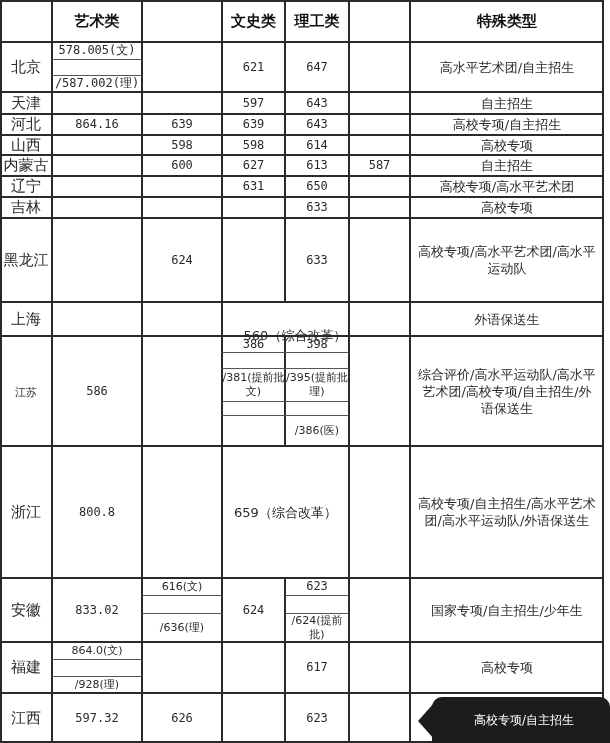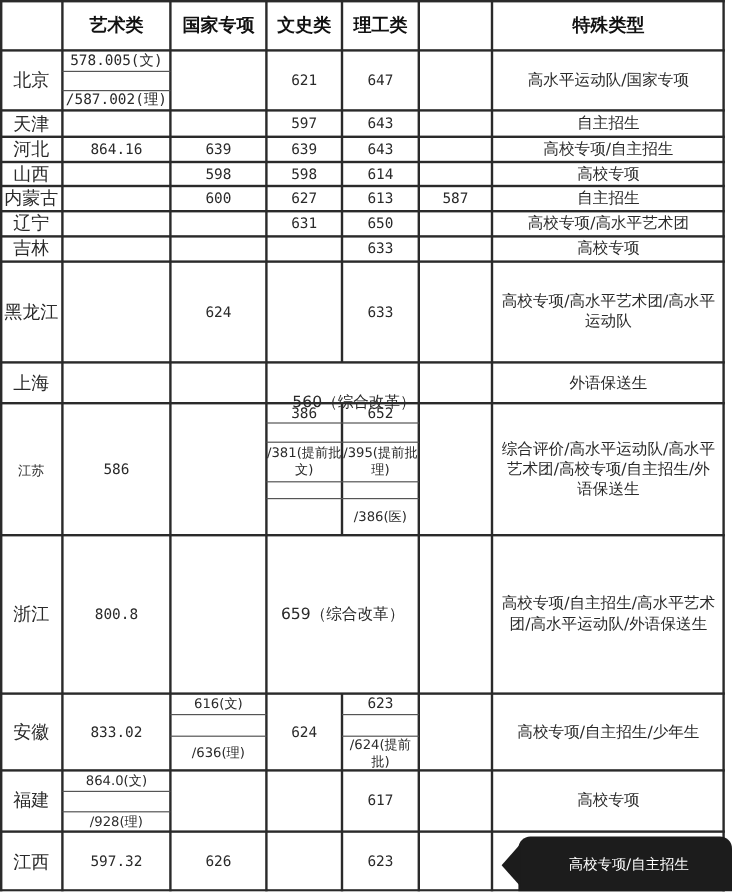--- a/index.html
+++ b/index.html
@@ -25,32 +25,31 @@
          border-bottom: 18px solid transparent; }
   .tipshade { position: absolute; left: 588px; top: 706px; width: 30px; height: 28px;
               background: #c8c8c8; border-radius: 14px; opacity: .7; }
 </style>
 </head>
 <body>
 
 <div class="tbl">
 
   <div class="cell hdr" style="left:52px;top:0;width:90px;height:42px">艺术类</div>
-  <div class="cell hdr" style="left:142px;top:0;width:80px;height:42px">国家专项</div>
   <div class="cell hdr" style="left:222px;top:0;width:63px;height:42px">文史类</div>
   <div class="cell hdr" style="left:285px;top:0;width:64px;height:42px">理工类</div>
   <div class="cell hdr" style="left:410px;top:0;width:194px;height:42px">特殊类型</div>
 
   <div>
     <div class="cell" style="left:0;top:42px;width:52px;height:50px;font-size:15px">北京</div>
     <div class="cell num" style="left:52px;top:42px;width:90px;height:17px">578.005(文)</div>
     <div class="cell num" style="left:52px;top:75px;width:90px;height:17px">/587.002(理)</div>
     <div class="cell num" style="left:222px;top:42px;width:63px;height:50px">621</div>
     <div class="cell num" style="left:285px;top:42px;width:64px;height:50px">647</div>
-    <div class="cell" style="left:410px;top:42px;width:194px;height:50px">高水平运动队/国家专项</div>
+    <div class="cell" style="left:410px;top:42px;width:194px;height:50px">高水平艺术团/自主招生</div>
   </div>
 
   <div>
     <div class="cell" style="left:0;top:92px;width:52px;height:22px;font-size:15px">天津</div>
     <div class="cell num" style="left:222px;top:92px;width:63px;height:22px">597</div>
     <div class="cell num" style="left:285px;top:92px;width:64px;height:22px">643</div>
     <div class="cell" style="left:410px;top:92px;width:194px;height:22px">自主招生</div>
   </div>
 
   <div>
@@ -103,42 +102,42 @@
     <div class="cell" style="left:0;top:302px;width:52px;height:34px;font-size:15px">上海</div>
     <div class="cell" style="left:222px;top:318px;width:146px;height:34px">560（综合改革）</div>
     <div class="cell" style="left:410px;top:302px;width:194px;height:34px">外语保送生</div>
   </div>
 
   <div>
     <div class="cell" style="left:0;top:336px;width:52px;height:112px;font-size:11px">江苏</div>
     <div class="cell num" style="left:52px;top:336px;width:90px;height:110px">586</div>
     <div class="cell num" style="left:222px;top:336px;width:63px;height:17px">386</div>
     <div class="cell small" style="left:222px;top:369px;width:63px;height:32px">/381(提前批文)</div>
-    <div class="cell num" style="left:285px;top:336px;width:64px;height:17px">652</div>
+    <div class="cell num" style="left:285px;top:336px;width:64px;height:17px">398</div>
     <div class="cell small" style="left:285px;top:369px;width:64px;height:32px">/395(提前批理)</div>
     <div class="cell small" style="left:285px;top:416px;width:64px;height:30px;padding:0 14px">/386(医)</div>
     <div class="cell sp" style="left:410px;top:336px;width:194px;height:110px">综合评价/高水平运动队/高水平艺术团/高校专项/自主招生/外语保送生</div>
   </div>
 
   <div>
     <div class="cell" style="left:0;top:446px;width:52px;height:132px;font-size:15px">浙江</div>
     <div class="cell num" style="left:52px;top:446px;width:90px;height:132px">800.8</div>
     <div class="cell" style="left:222px;top:446px;width:127px;height:132px">659（综合改革）</div>
     <div class="cell sp" style="left:410px;top:446px;width:194px;height:132px">高校专项/自主招生/高水平艺术团/高水平运动队/外语保送生</div>
   </div>
 
   <div>
     <div class="cell" style="left:0;top:578px;width:52px;height:64px;font-size:15px">安徽</div>
     <div class="cell num" style="left:52px;top:578px;width:90px;height:64px">833.02</div>
     <div class="cell small" style="left:142px;top:578px;width:80px;height:17px">616(文)</div>
     <div class="cell small" style="left:142px;top:614px;width:80px;height:28px">/636(理)</div>
     <div class="cell num" style="left:222px;top:578px;width:63px;height:64px">624</div>
     <div class="cell num" style="left:285px;top:578px;width:64px;height:17px">623</div>
     <div class="cell small" style="left:285px;top:614px;width:64px;height:28px">/624(提前批)</div>
-    <div class="cell" style="left:410px;top:578px;width:194px;height:64px">高校专项/自主招生/少年生</div>
+    <div class="cell" style="left:410px;top:578px;width:194px;height:64px">国家专项/自主招生/少年生</div>
   </div>
 
   <div>
     <div class="cell" style="left:0;top:642px;width:52px;height:51px;font-size:15px">福建</div>
     <div class="cell small" style="left:52px;top:642px;width:90px;height:17px">864.0(文)</div>
     <div class="cell small" style="left:52px;top:676px;width:90px;height:17px">/928(理)</div>
     <div class="cell num" style="left:285px;top:642px;width:64px;height:51px">617</div>
     <div class="cell" style="left:410px;top:642px;width:194px;height:51px">高校专项</div>
   </div>
 

